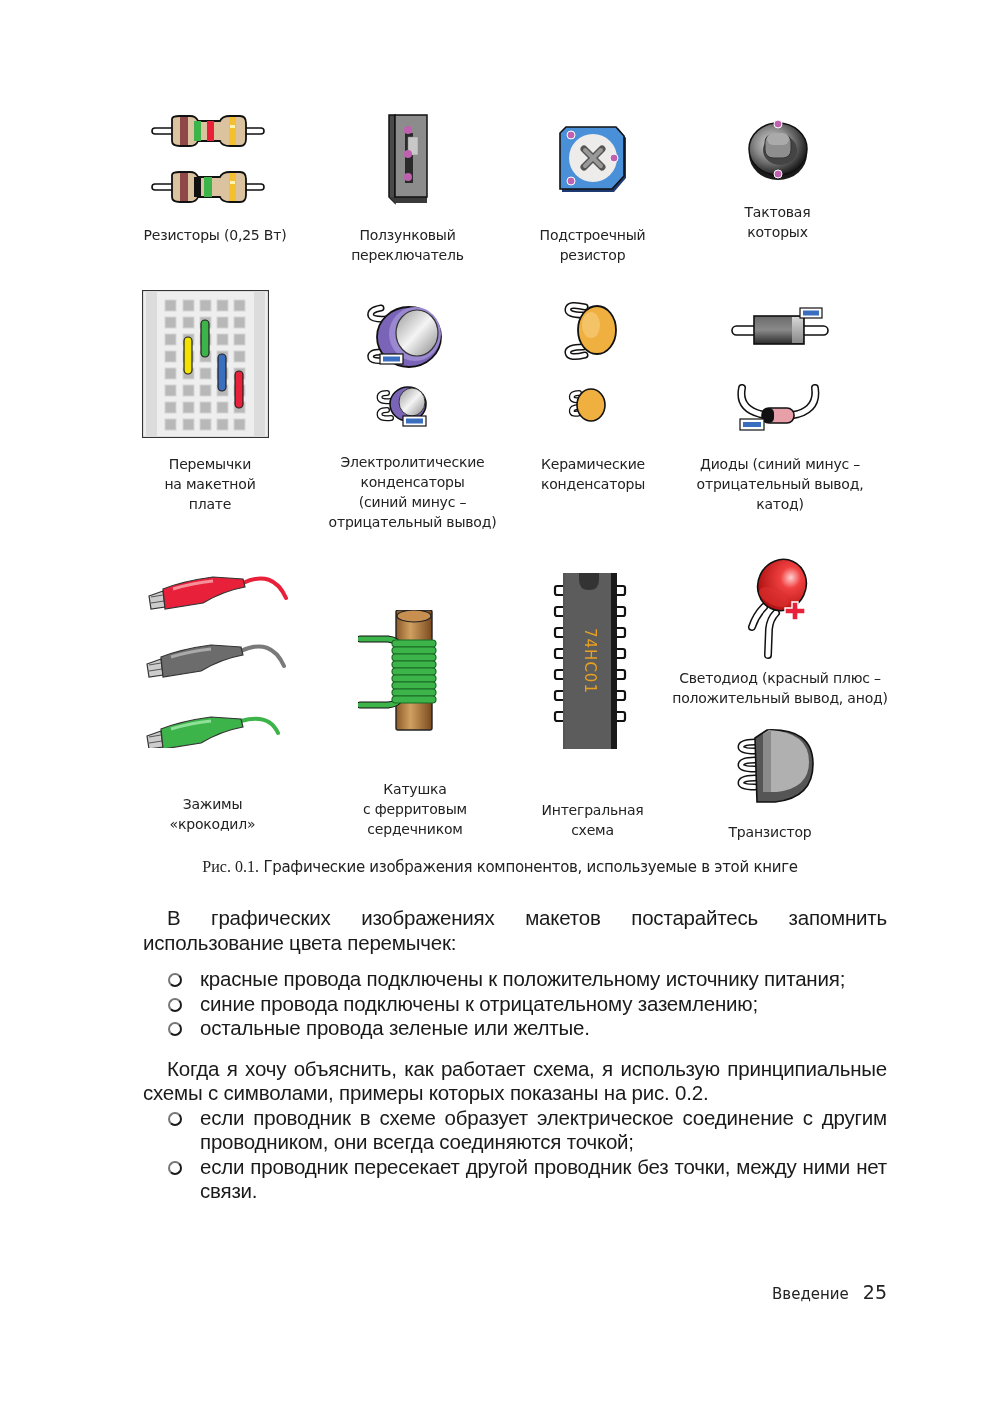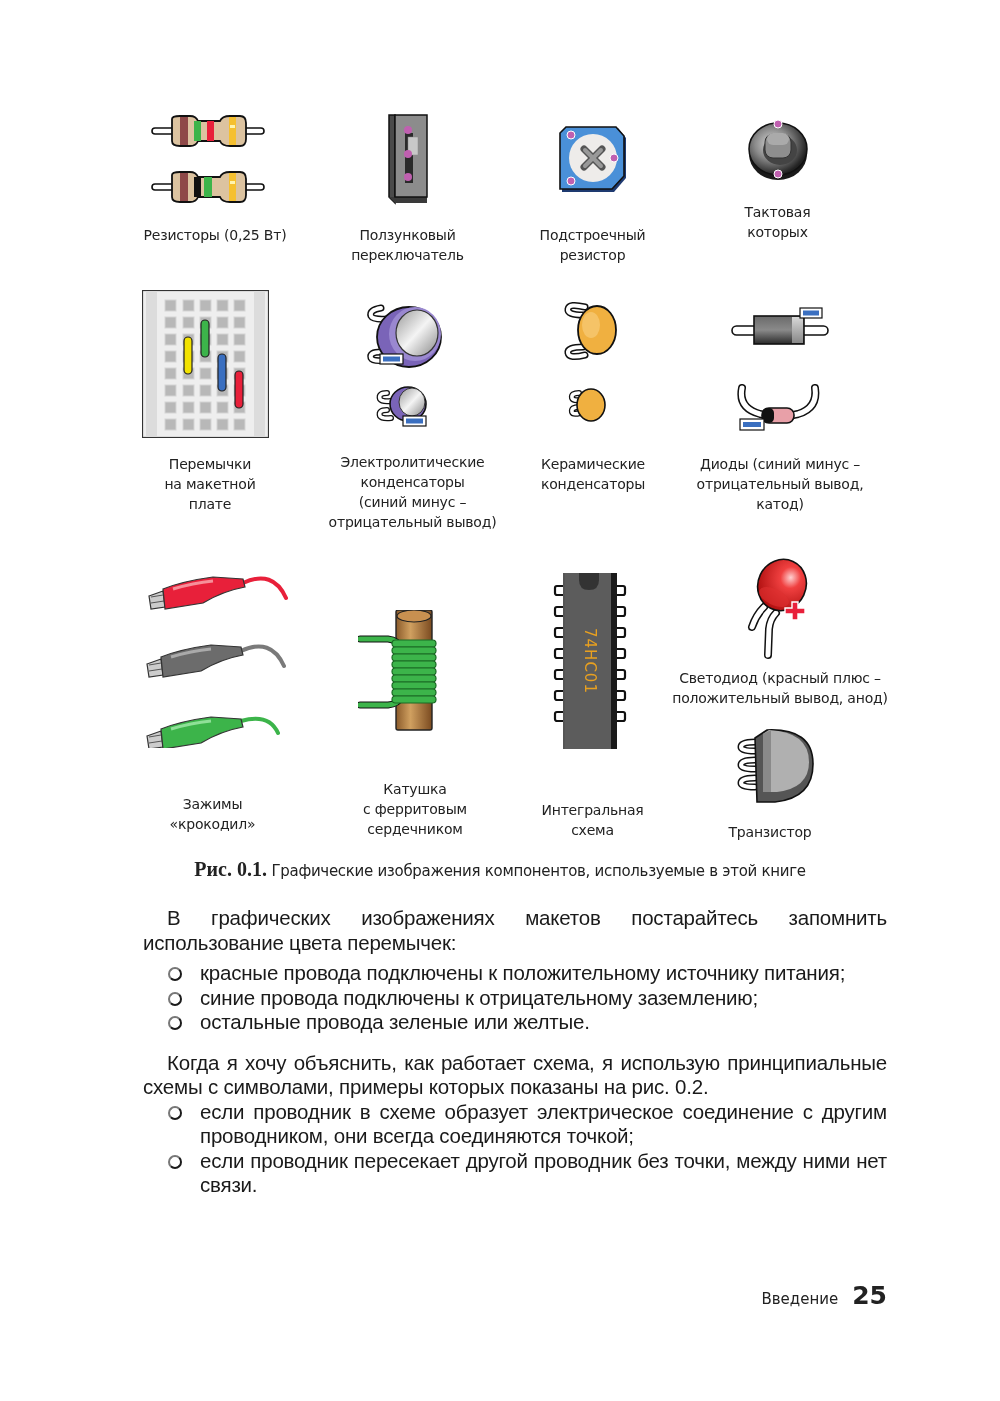--- a/index.html
+++ b/index.html
@@ -9,39 +9,39 @@
     font-family: "DejaVu Sans", "Liberation Sans", sans-serif;
     font-size: 14px; line-height: 20px; text-align: center; color: #222;
     white-space: pre-line; letter-spacing: -0.2px;
   }
   .fig { position: absolute; }
   .caption {
     position: absolute; left: 0; width: 1000px; top: 858px; text-align: center;
     font-family: "DejaVu Sans", "Liberation Sans", sans-serif; font-size: 15px; color: #222;
     letter-spacing: -0.3px;
   }
-  .caption b { font-family: "Liberation Serif", "DejaVu Serif", serif; font-weight: bold; font-size: 20px; letter-spacing: 0; }
+  .caption b { font-family: "Liberation Serif", "DejaVu Serif", serif; font-weight: normal; font-size: 16px; letter-spacing: 0; }
   .body-text {
     position: absolute; left: 143px; width: 744px;
     font-family: Liberation Sans, sans-serif; font-size: 20.5px; line-height: 24.5px;
     color: #1a1a1a; text-align: justify; letter-spacing: -0.2px;
   }
   .para { text-indent: 24px; margin: 0; }
   .bullets { list-style: none; margin: 0; padding: 0; }
   .bullets li { position: relative; padding-left: 57px; margin: 0; }
   .bullet-icon {
     position: absolute; left: 25px; top: 6px; width: 10px; height: 10px;
     border: 2.2px solid #1a1a1a; border-radius: 50%; box-sizing: content-box;
     border-left-color: #777; border-top-color: #777;
   }
   .footer {
     position: absolute; top: 1281px; right: 113px;
     font-family: "DejaVu Sans", "Liberation Sans", sans-serif; font-size: 15px; color: #222;
   }
-  .footer .pg { font-weight: bold; font-size: 25px; margin-left: 14px; }
+  .footer .pg { font-weight: normal; font-size: 19px; margin-left: 14px; }
 </style>
 </head>
 <body>
 
 <div>
 
   <svg class="fig" style="left:150px;top:113px" width="118" height="92" viewBox="0 0 118 92">
     <g id="res">
       <rect x="2" y="15" width="112" height="6" rx="3" fill="#fff" stroke="#111" stroke-width="1.6"></rect>
       <path d="M22,6 Q22,3 30,3 L40,3 Q46,3 48,8 L70,8 Q72,3 80,3 L90,3 Q96,3 96,10 L96,26 Q96,33 90,33 L80,33 Q72,33 70,28 L48,28 Q46,33 40,33 L30,33 Q22,33 22,28 Z" fill="#dcc3a0" stroke="#111" stroke-width="1.8"></path>
@@ -364,21 +364,21 @@
   </svg>
   <div class="label" style="left:705px;width:130px;top:822px">Транзистор</div>
 
   <div class="caption">
     <b>Рис. 0.1.</b><span> Графические изображения компонентов, используемые в этой книге</span>
   </div>
 </div>
 
 <div class="body-text" style="top:906px;">
   <p class="para">В графических изображениях макетов постарайтесь запомнить использование цвета перемычек:</p>
-  <ul class="bullets" style="margin-top:6px;">
+  <ul class="bullets" style="margin-top:12px;">
     <li><span class="bullet-icon"></span><span>красные провода подключены к положительному источнику питания;</span></li>
     <li><span class="bullet-icon"></span><span>синие провода подключены к отрицательному заземлению;</span></li>
     <li><span class="bullet-icon"></span><span>остальные провода зеленые или желтые.</span></li>
   </ul>
   <p class="para" style="margin-top:16px;">Когда я хочу объяснить, как работает схема, я использую принципиальные схемы с символами, примеры которых показаны на рис. 0.2.</p>
   <ul class="bullets" style="margin-top:0;">
     <li><span class="bullet-icon"></span><span>если проводник в схеме образует электрическое соединение с другим проводником, они всегда соединяются точкой;</span></li>
     <li><span class="bullet-icon"></span><span>если проводник пересекает другой проводник без точки, между ними нет связи.</span></li>
   </ul>
 </div>

